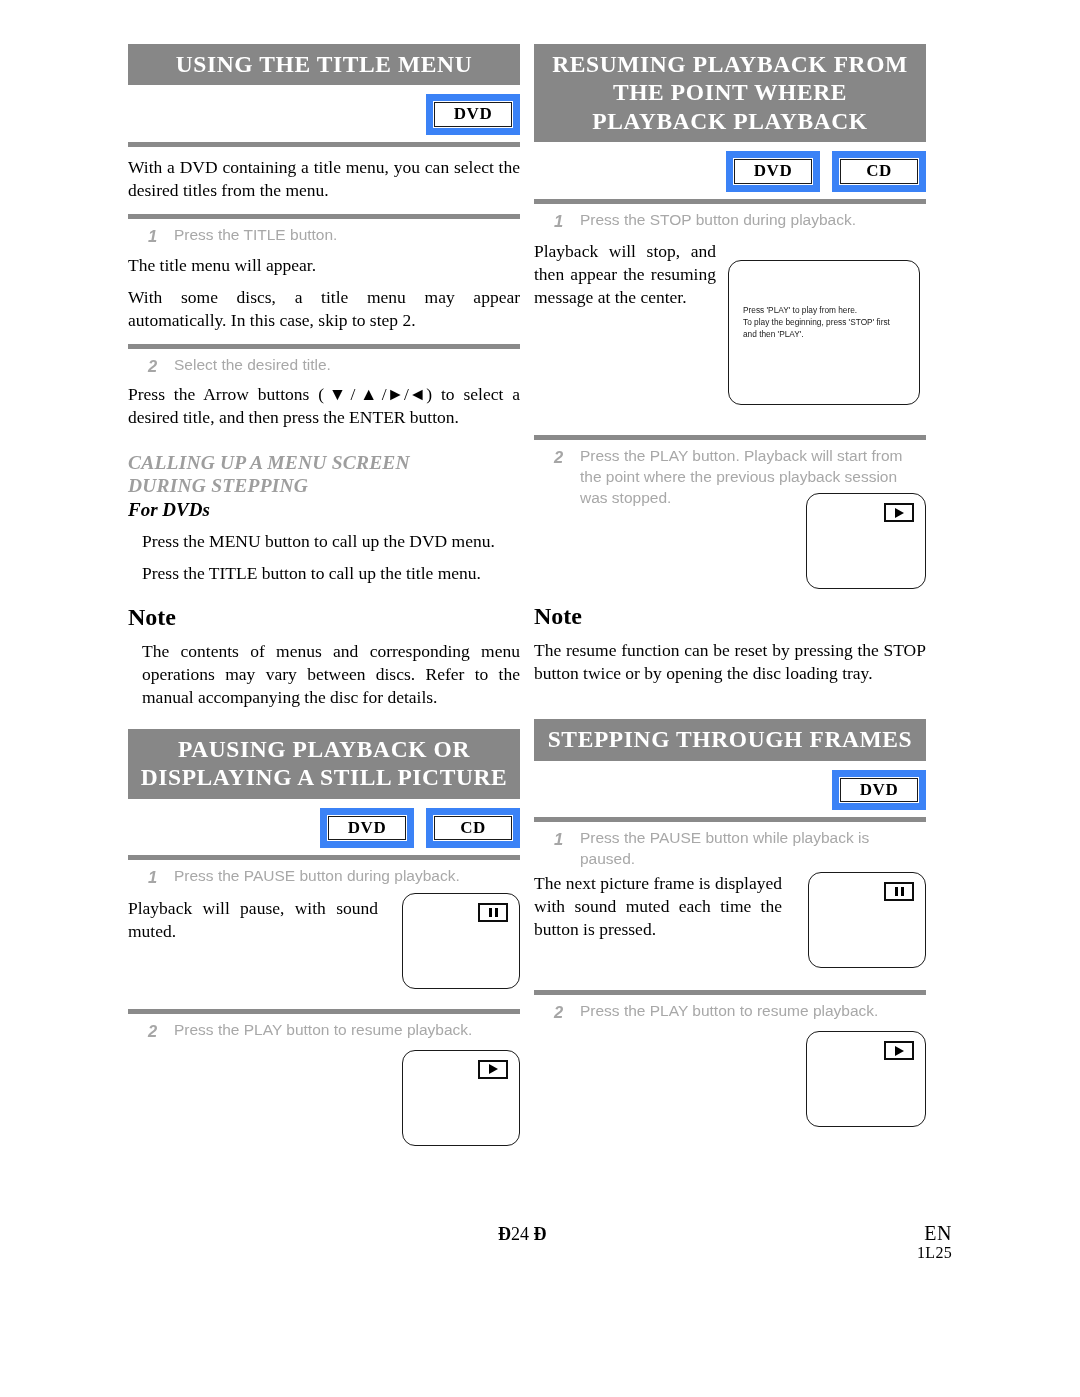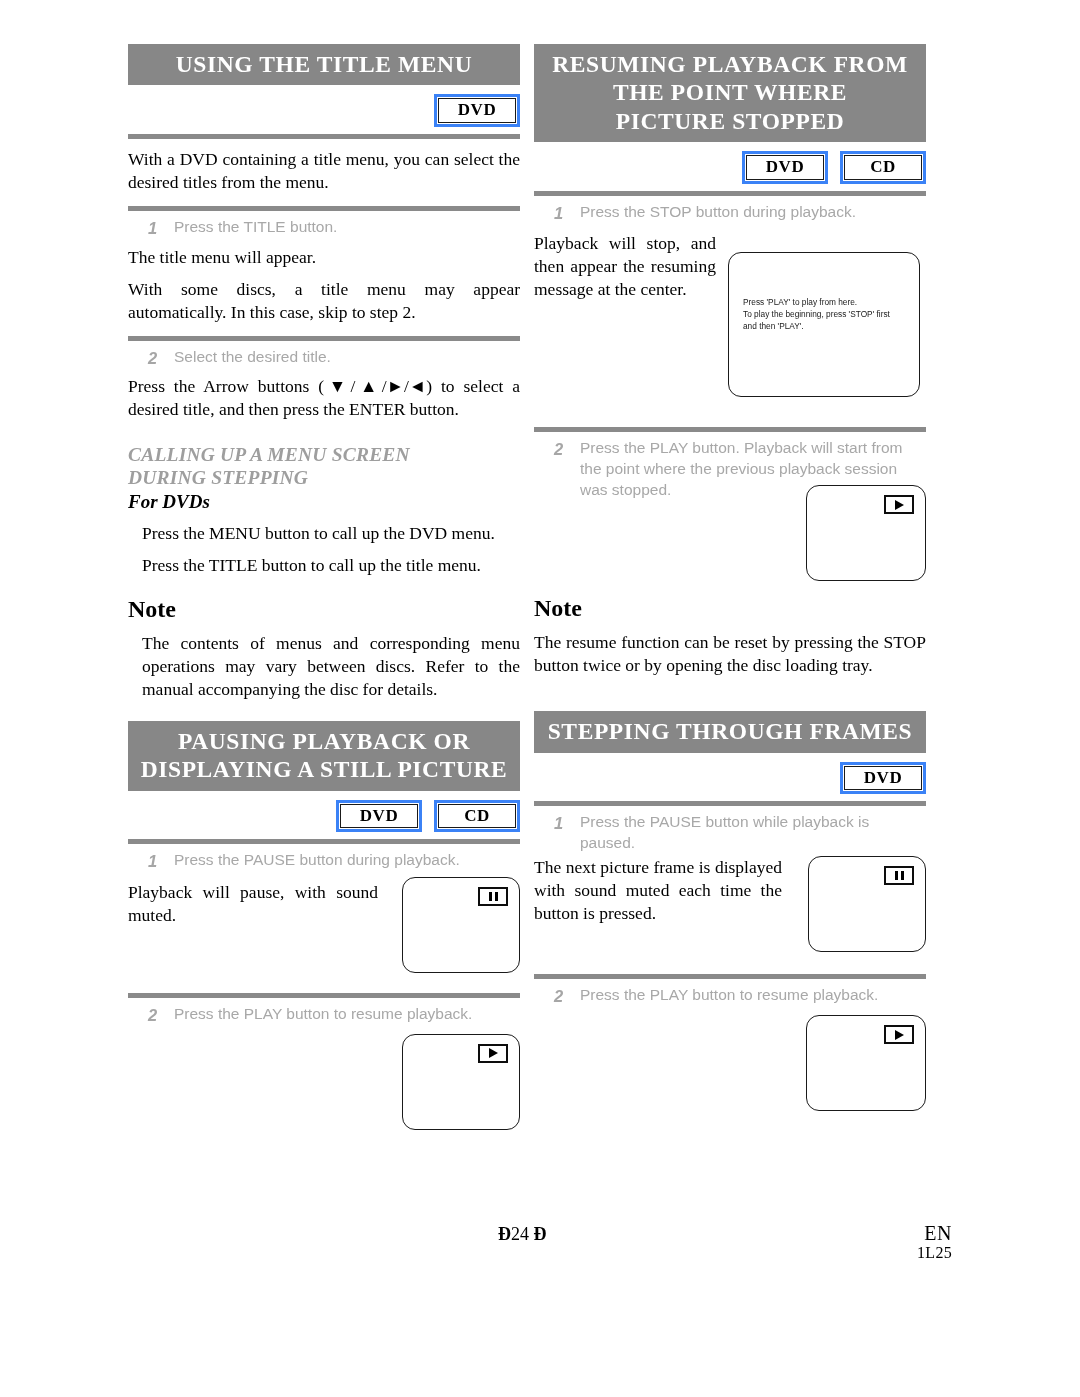--- a/index.html
+++ b/index.html
@@ -48,21 +48,21 @@
 
   
   .badge-row {
     display: flex;
     justify-content: flex-end;
     gap: 12px;
     margin-top: 9px;
     margin-bottom: 7px;
   }
   .badge {
-    border: 3px solid #3b82f6;
+    border: 7px solid #3b82f6;
     padding: 1px;
     background: #ffffff;
     box-sizing: border-box;
   }
   .badge-inner {
     border: 1.6px solid #1a1a1a;
     font-family: "Liberation Serif", serif;
     font-weight: bold;
     font-size: 17px;
     letter-spacing: 0.5px;
@@ -330,21 +330,21 @@
     </div>
 
   </div>
 
   <div class="col col-right">
 
     <div>
       <div class="banner">
         <span class="banner-line">RESUMING PLAYBACK FROM</span>
         <span class="banner-line">THE POINT WHERE</span>
-        <span class="banner-line">PICTURE STOPPED</span>
+        <span class="banner-line">PLAYBACK PLAYBACK</span>
       </div>
 
       <div class="badge-row">
         <div class="badge">
           <div class="badge-inner">DVD</div>
         </div>
         <div class="badge">
           <div class="badge-inner">CD</div>
         </div>
       </div>

